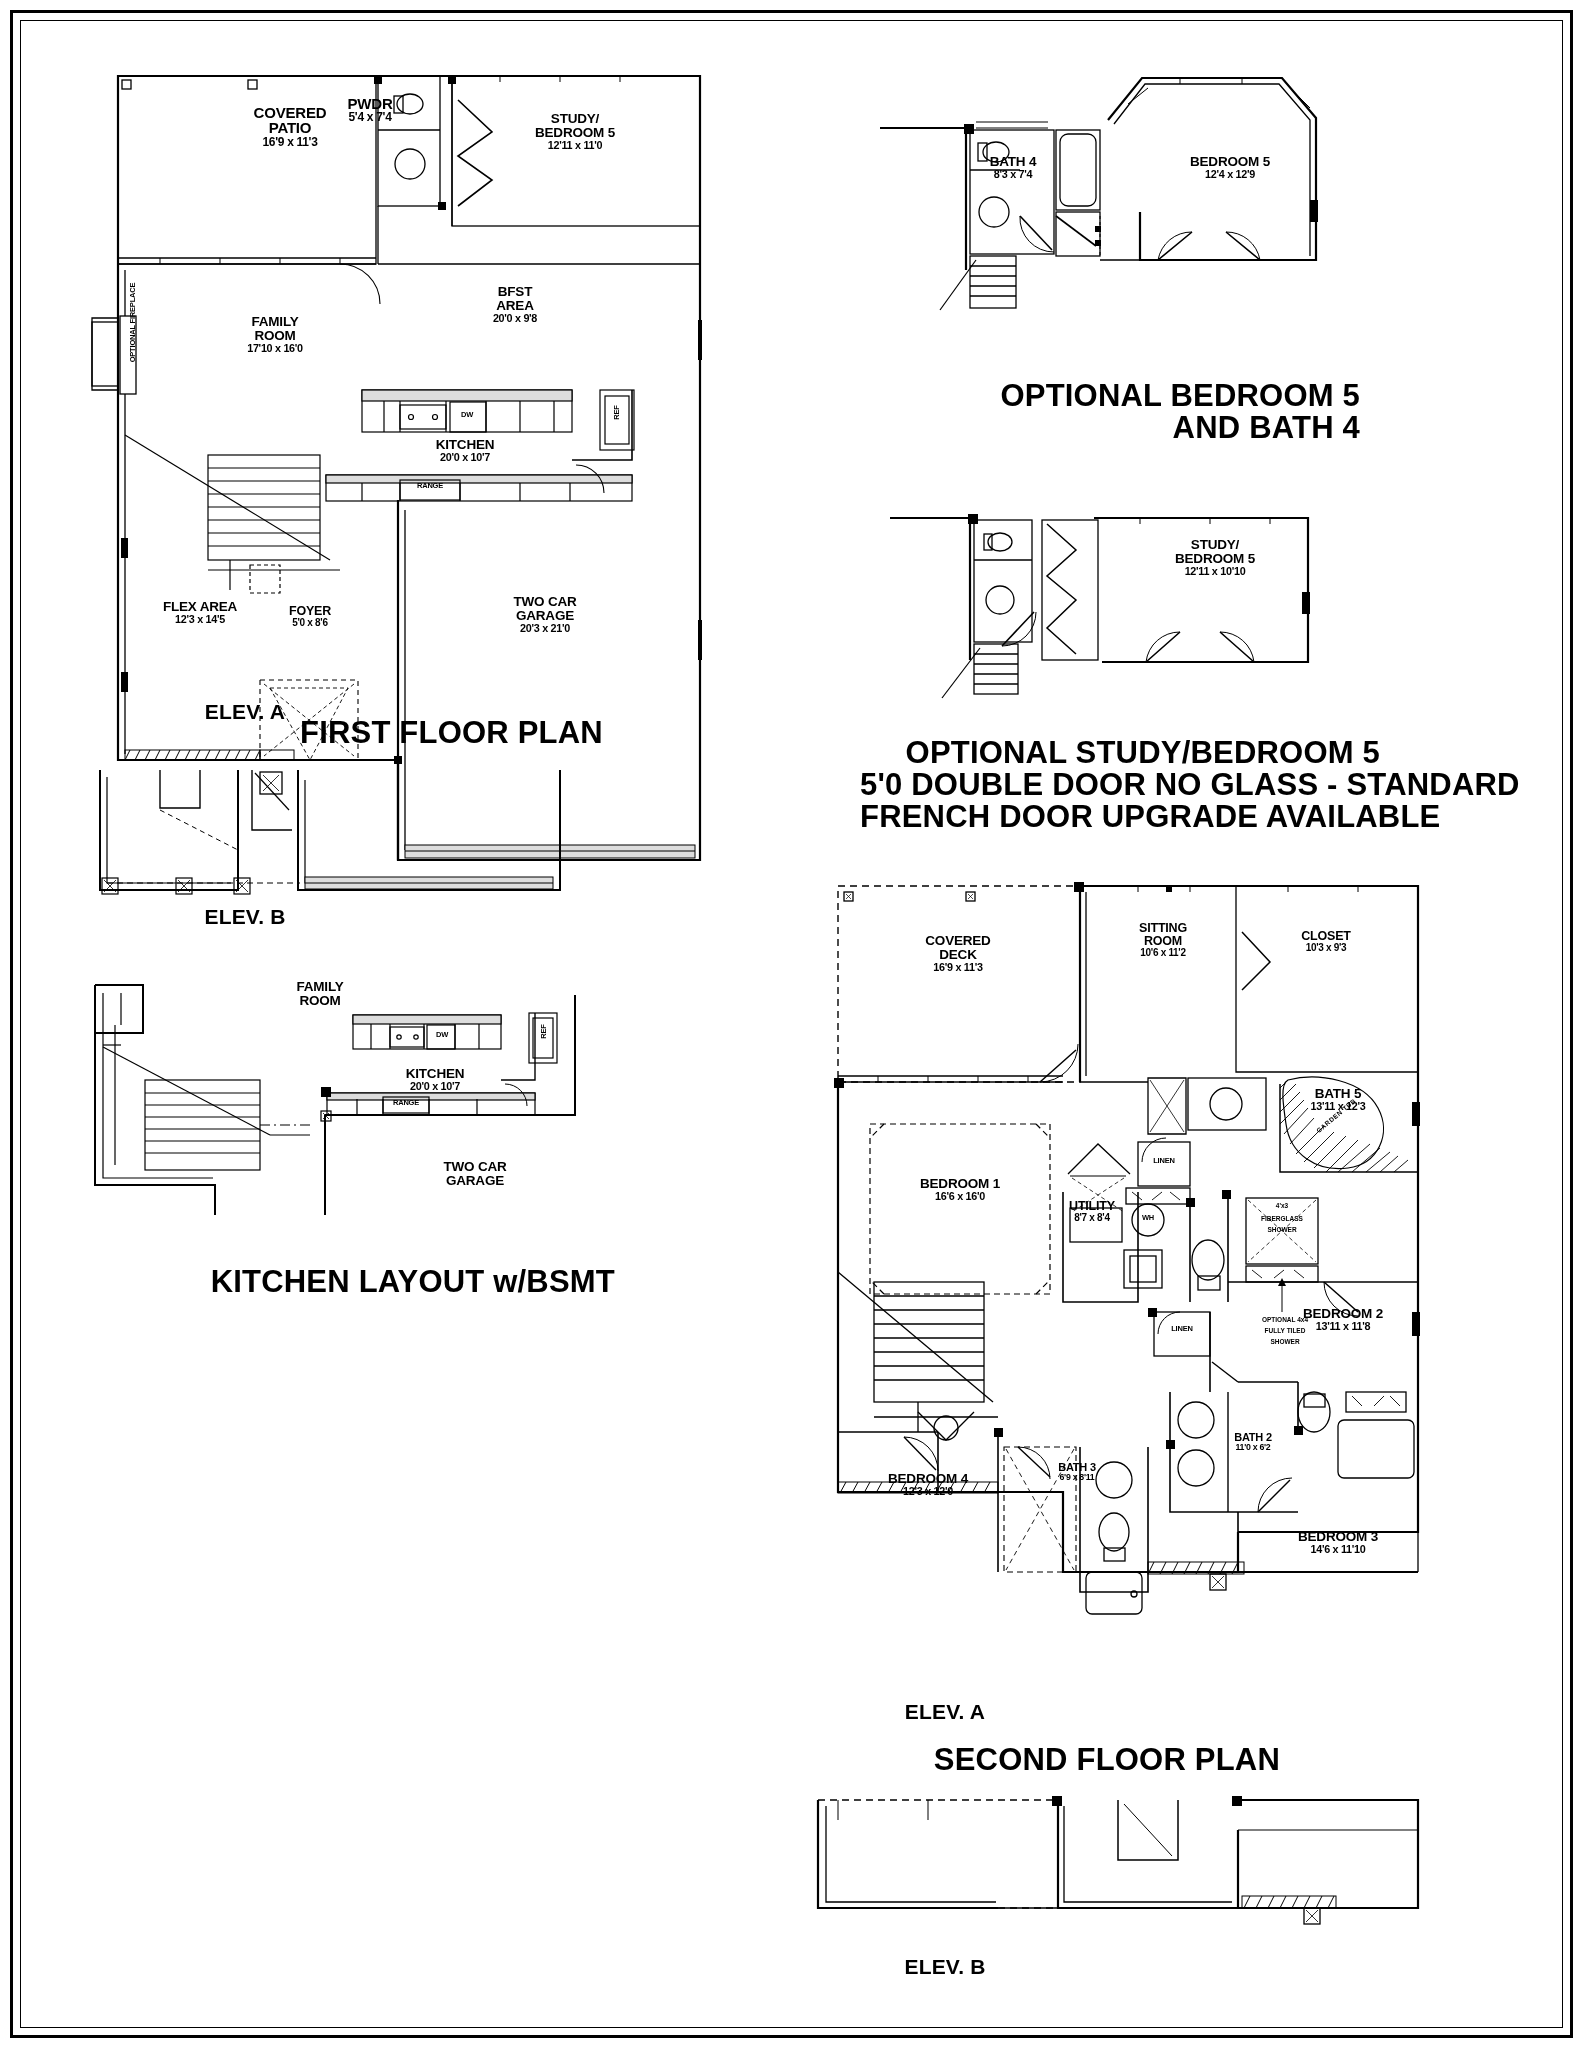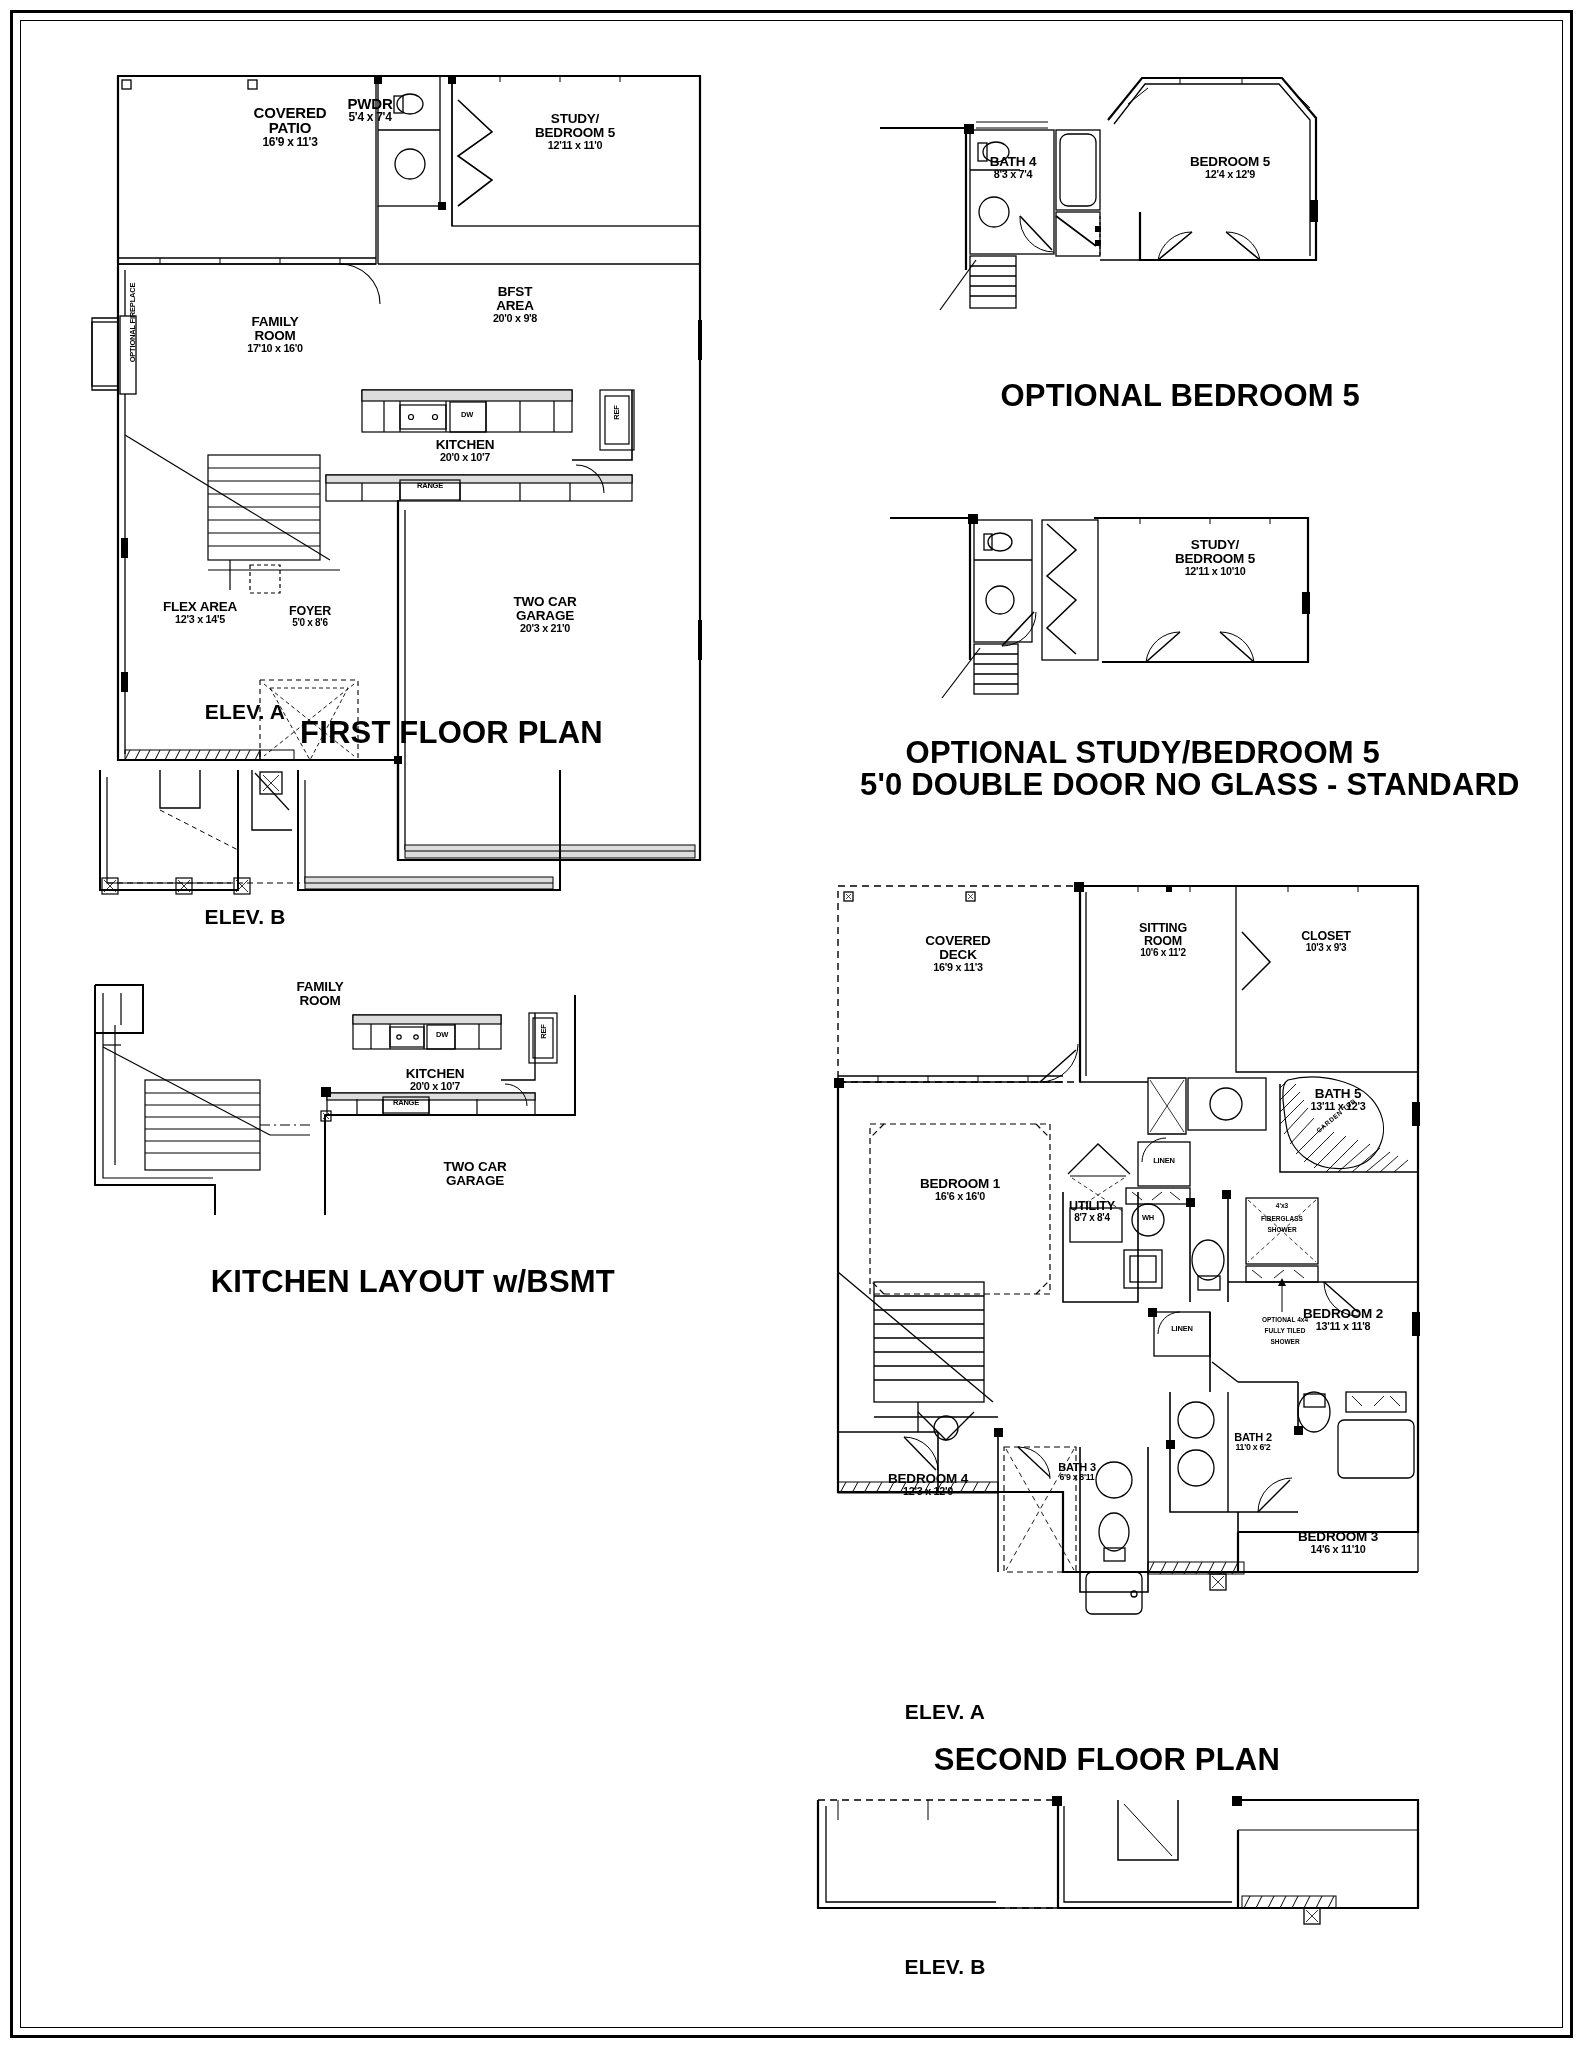--- a/index.html
+++ b/index.html
@@ -390,20 +390,21 @@
       <span class="dim">8'3 x 7'4</span>
     </div>
 
     <div class="lbl t13" style="left:270px;top:95px;width:160px;">
       <span class="nm">BEDROOM 5</span>
       <span class="dim">12'4 x 12'9</span>
     </div>
   </div>
 
   <div class="caption cap-lg" style="left:880px;top:378px;width:480px;">OPTIONAL BEDROOM 5</div>
+  <div class="caption cap-lg" style="left:880px;top:410px;width:480px;">AND BATH 4</div>
 
   <div class="plan" style="left:890px;top:500px;">
     <svg width="430" height="200" viewBox="0 0 430 200">
       <g fill="none" stroke="#000" stroke-width="2.2">
         <path d="M0,18 L80,18"></path>
         <path d="M80,18 L80,160"></path>
         <path d="M204,18 L418,18 L418,140 L418,162 L212,162"></path>
       </g>
       <g fill="none" stroke="#000" stroke-width="1.3">
 
@@ -436,20 +437,21 @@
 
     <div class="lbl t13" style="left:245px;top:38px;width:160px;">
       <span class="nm">STUDY/</span>
       <span class="nm">BEDROOM 5</span>
       <span class="dim">12'11 x 10'10</span>
     </div>
   </div>
 
   <div class="caption cap-lg" style="left:860px;top:735px;width:520px;">OPTIONAL STUDY/BEDROOM 5</div>
   <div class="caption cap-lg" style="left:860px;top:767px;width:520px;">5'0 DOUBLE DOOR NO GLASS - STANDARD</div>
+  <div class="caption cap-lg" style="left:860px;top:799px;width:520px;">FRENCH DOOR UPGRADE AVAILABLE</div>
 
   <div class="plan" style="left:818px;top:872px;">
     <svg width="620" height="810" viewBox="0 0 620 810">
       <g fill="none" stroke="#000" stroke-width="2.2">
 
         <path d="M262,14 L600,14 L600,190 L600,300 L600,520 L600,660 L420,660"></path>
         <path d="M20,210 L20,560 L20,620 L245,620 L245,700 L420,700 L420,660"></path>
         <path d="M262,14 L262,210"></path>
       </g>
       <g fill="none" stroke="#000" stroke-width="1.3">

